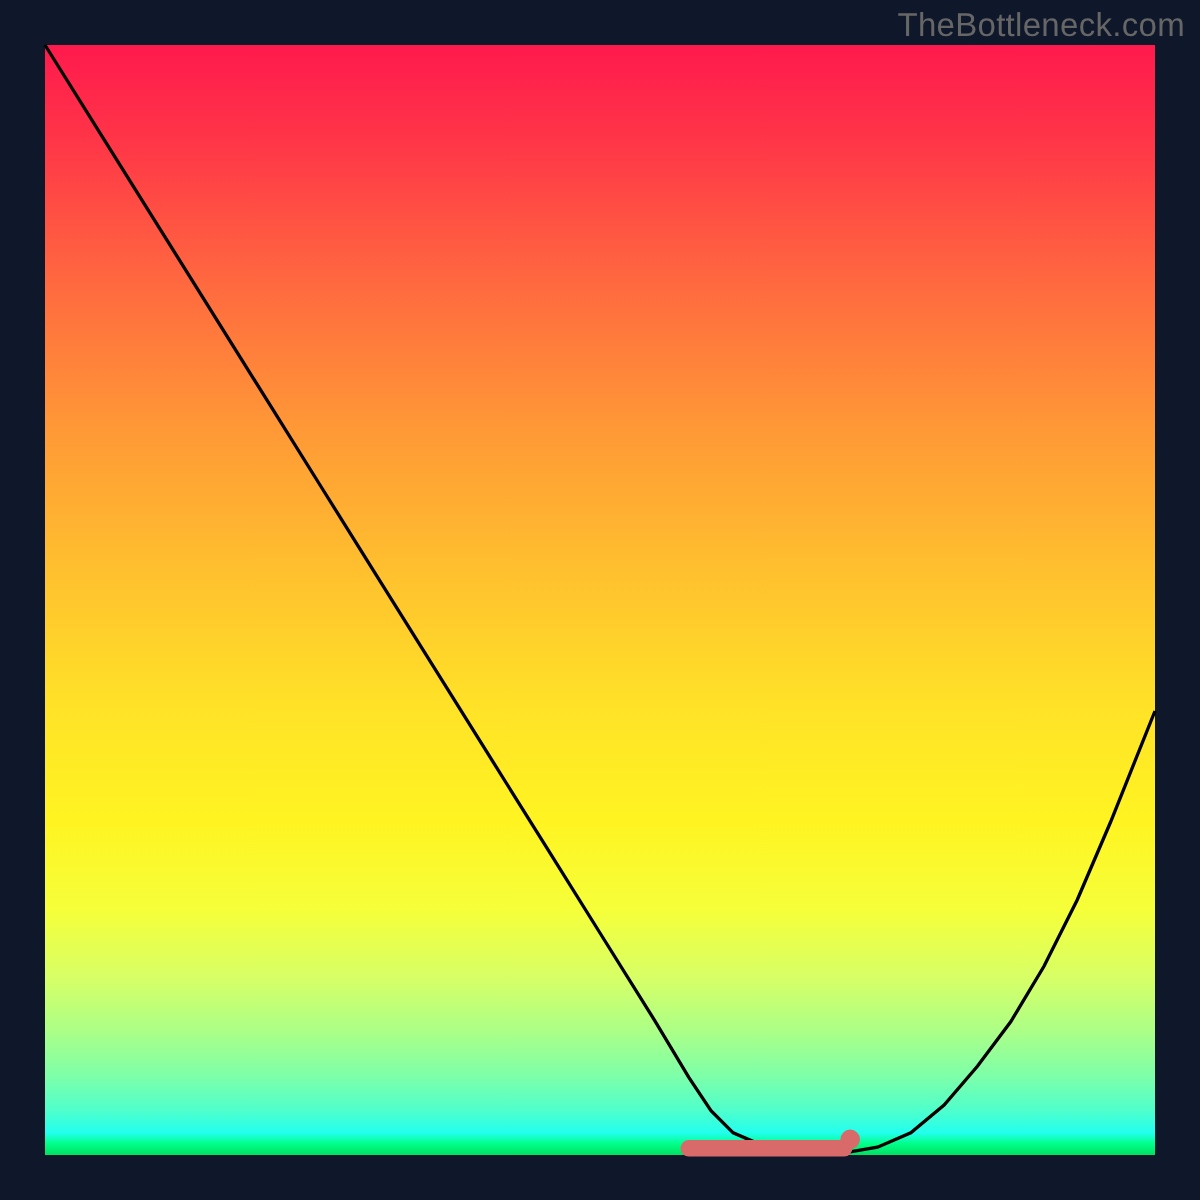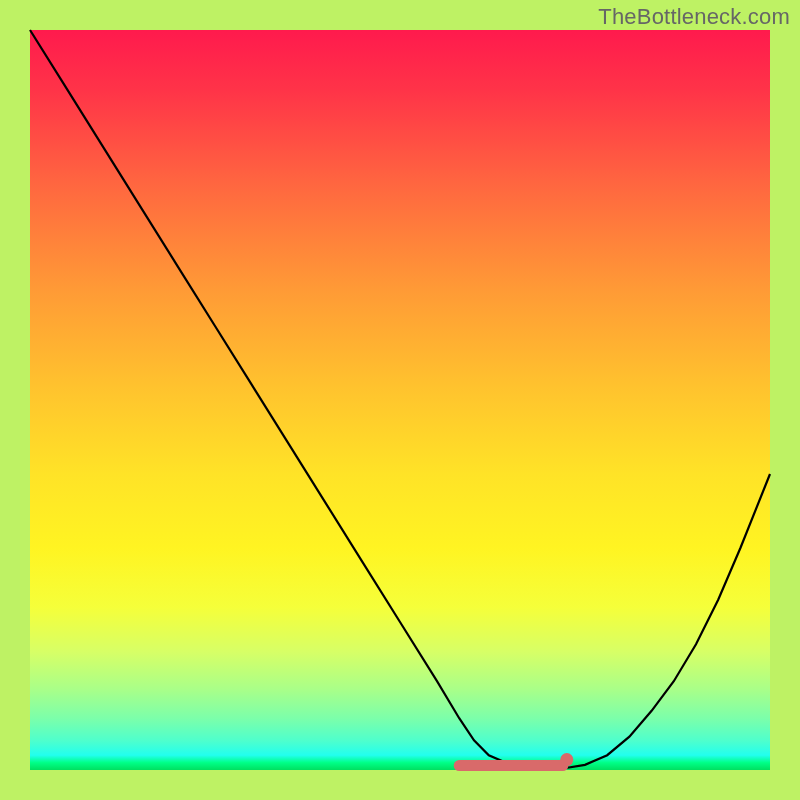--- a/index.html
+++ b/index.html
@@ -8,21 +8,21 @@
     width: 800px;
     height: 800px;
     background: #000;
     font-family: Arial, Helvetica, sans-serif;
     overflow: hidden;
   }
   .container {
     position: relative;
     width: 800px;
     height: 800px;
-    background: #bef264;
+    background: #0f172a;
   }
   .attribution {
     position: absolute;
     top: 4px;
     right: 10px;
     color: #666;
     font-size: 22px;
     font-weight: 500;
     letter-spacing: 0.2px;
     z-index: 10;

